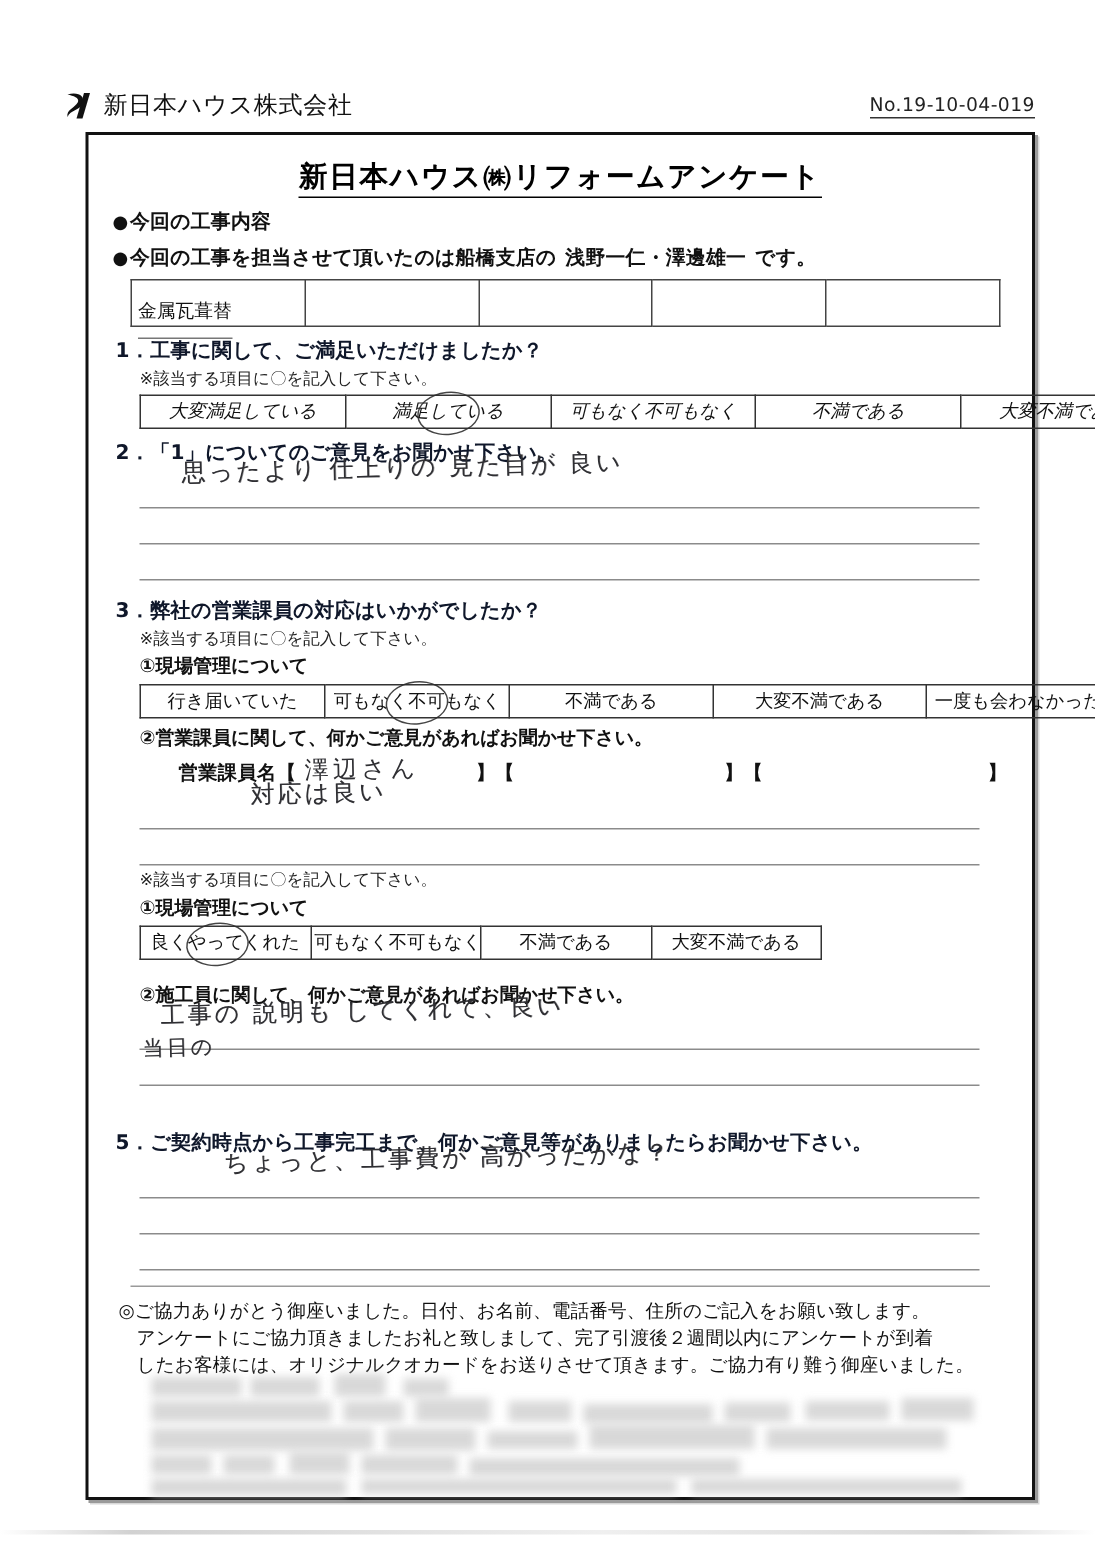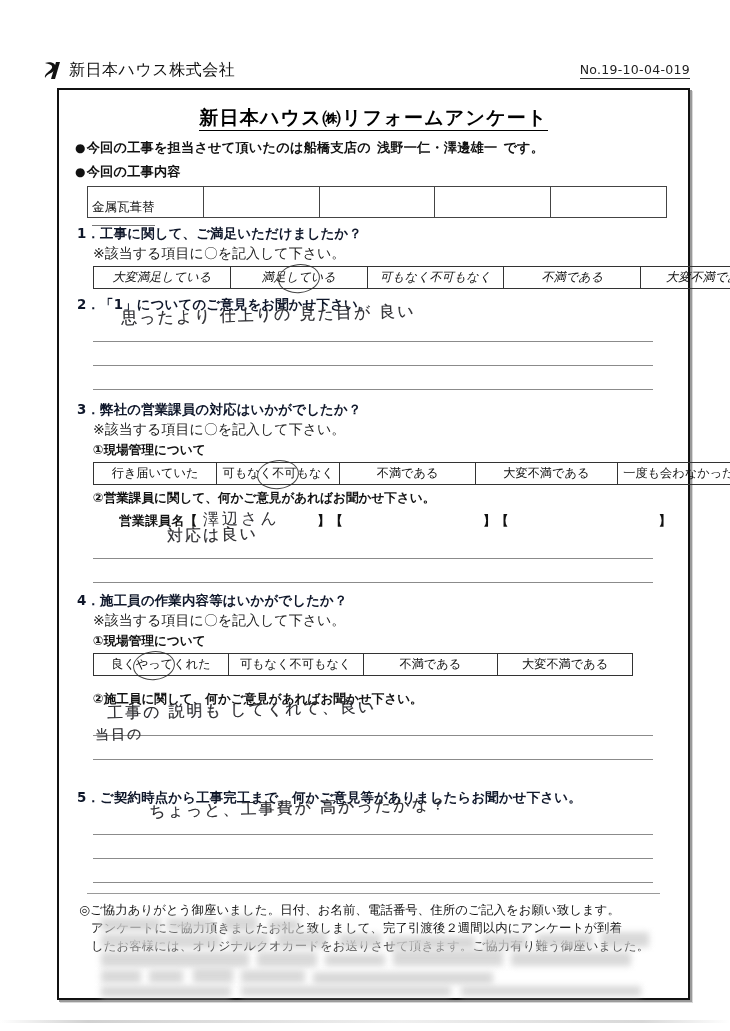--- a/index.html
+++ b/index.html
@@ -118,21 +118,21 @@
   }
 
   .q-head {
     font-size: 13.4px;
     font-weight: bold;
     margin: 7px 0 2px 4px;
     letter-spacing: 0.2px;
     color: #0f172a;
   }
   .q-note {
-    font-size: 14px;
+    font-size: 11px;
     margin: 2px 0 3px 20px;
     color: #222;
   }
   .q-sub {
     font-size: 12.6px;
     font-weight: bold;
     margin: 2px 0 3px 20px;
     color: #111;
   }
 
@@ -153,21 +153,21 @@
     padding: 0 2px;
   }
   .opt-row.w5 { width: 685px; font-style: italic; }
   .opt-row.w5 td { width: 20%; }
   .opt-row.w5b { width: 648px; }
   .opt-row.w5b td:nth-child(1) { width: 19%; }
   .opt-row.w5b td:nth-child(2) { width: 19%; }
   .opt-row.w5b td:nth-child(3) { width: 21%; }
   .opt-row.w5b td:nth-child(4) { width: 22%; }
   .opt-row.w5b td:nth-child(5) { width: 19%; }
-  .opt-row.w4 { width: 540px; }
+  .opt-row.w4 { width: 455px; }
   .opt-row.w4 td { width: 25%; }
 
   
   .circle-mark {
     position: absolute;
     border: 1.6px solid #2b2b2b;
     border-radius: 50%;
     width: 40px;
     height: 27px;
     left: 50%;
@@ -276,25 +276,25 @@
 </div>
 
 <div class="sheet">
 <div class="sheet-inner">
 
   <div class="form-title">
     <span>新日本ハウス㈱リフォームアンケート</span>
   </div>
 
   <div class="bullet-line">
+    <span class="b">●</span><span>今回の工事内容</span>
+  </div>
+
+  <div class="bullet-line">
     <span class="b">●</span><span>今回の工事を担当させて頂いたのは船橋支店の</span><span class="staff">浅野一仁・澤邊雄一</span><span>です。</span>
-  </div>
-
-  <div class="bullet-line">
-    <span class="b">●</span><span>今回の工事内容</span>
   </div>
 
   <table class="work-table">
     <tbody>
           <tr>
       <td><span>金属瓦葺替</span></td>
       <td><span></span></td>
       <td><span></span></td>
       <td><span></span></td>
       <td><span></span></td>
@@ -342,21 +342,20 @@
   <div class="name-line">
     <span>営業課員名</span><span class="br">【</span><span class="slot s1"></span><span class="br">】</span><span class="br">【</span><span class="slot s2"></span><span class="br">】</span><span class="br">【</span><span class="slot s3"></span><span class="br">】</span>
     <span class="hand-name">澤辺さん</span>
   </div>
   <div class="answer-block" style="margin-top:5px;width:560px;">
     <div class="hand" style="left:74px; top:-10px;">対応は良い</div>
     <div class="ruled-line"></div>
     <div class="ruled-line"></div>
   </div>
 
-  <div class="q-head" style="margin-top:9px;">4．施工員の作業内容等はいかがでしたか？</div>
   <div class="q-note">※該当する項目に〇を記入して下さい。</div>
   <div class="q-sub">①現場管理について</div>
   <table class="opt-row w4">
     <tbody>
           <tr>
       <td><span>良くやってくれた</span><span class="circle-mark" style="left:45%;"></span></td>
       <td>可もなく不可もなく</td>
       <td>不満である</td>
       <td>大変不満である</td>
     </tr>

